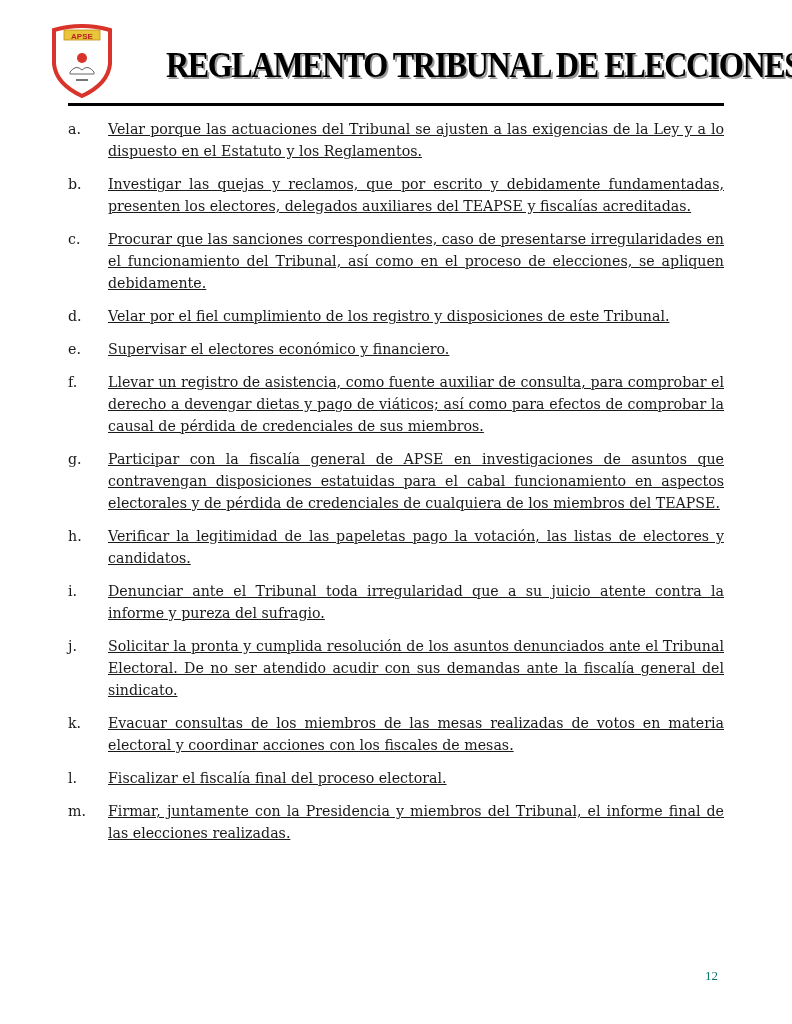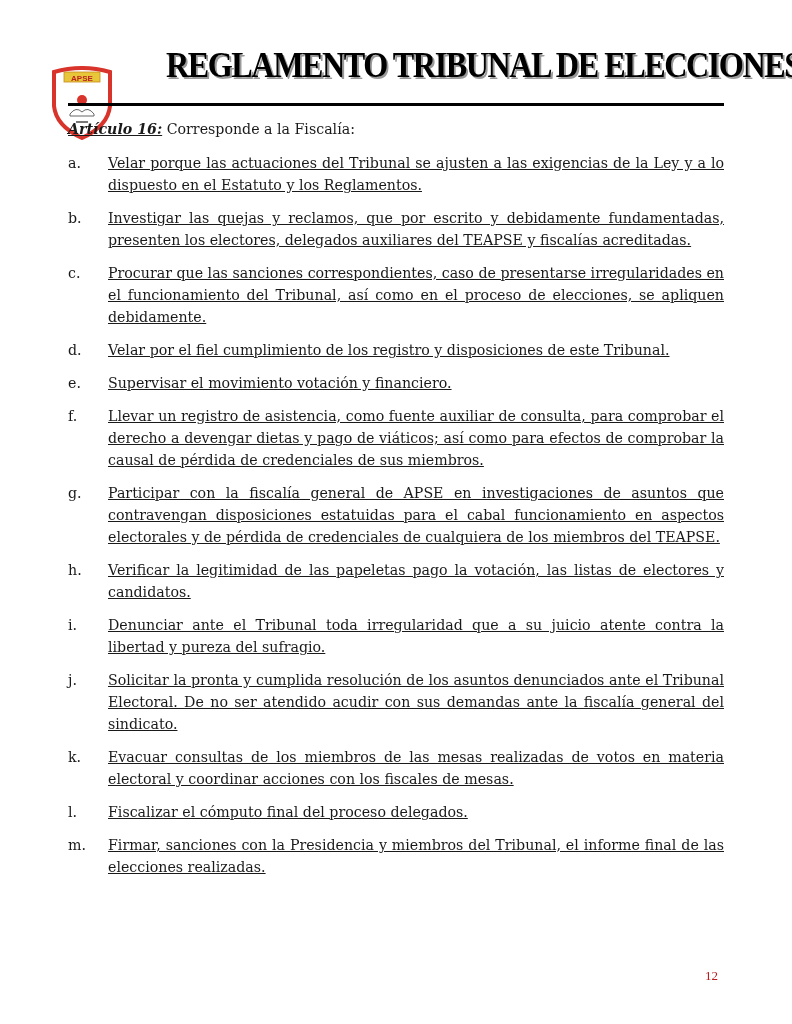--- a/index.html
+++ b/index.html
@@ -1,99 +1,98 @@
 <!DOCTYPE html>
 <html><head>
 <meta charset="utf-8">
 <style>
   html, body { margin: 0; padding: 0; background: #ffffff; }
   body { width: 792px; height: 1024px; position: relative; overflow: hidden;
          font-family: "DejaVu Serif", serif; color: #1a1a1a; }
-  .logo { position: absolute; left: 48px; top: 24px; width: 68px; height: 74px; margin-top: 42px; }
+  .logo { position: absolute; left: 48px; top: 24px; width: 68px; height: 74px; }
   .title { position: absolute; left: 166px; top: 46px; margin: 0;
            font-family: "Liberation Serif", serif; font-weight: bold;
            font-size: 35px; letter-spacing: -1.6px; color: #000;
            transform: scaleX(0.92); transform-origin: left top;
            text-shadow: 2px 2px 0 #9a9a9a; white-space: nowrap; }
   .rule { position: absolute; left: 68px; top: 103px; width: 656px; height: 3px; background: #000; }
   .content { position: absolute; left: 68px; top: 118px; width: 656px; }
   .heading { font-size: 14.2px; line-height: 22px; margin: 0 0 12px 0; }
   .heading .art { font-weight: bold; font-style: italic; text-decoration: underline; }
   .item { display: flex; font-size: 14.2px; line-height: 22px; margin-bottom: 11px; }
   .item .marker { width: 40px; flex: none; }
   .item .text { flex: 1; text-align: justify; text-decoration: underline; }
-  .page-num { position: absolute; left: 705px; top: 968px; font-family: "Liberation Serif", serif; font-size: 13px; color: #b91c1c; }
+  .page-num { position: absolute; left: 705px; top: 968px; font-family: "Liberation Serif", serif; font-size: 13px; color: #0f766e; }
 </style>
 </head>
 <body>
 
 <div class="logo">
   <svg width="68" height="74" viewBox="0 0 68 74">
     <path d="M6 6 Q34 -2 62 6 L62 40 Q60 60 34 72 Q8 60 6 40 Z" fill="#fff" stroke="#d9342b" stroke-width="4"></path>
     <rect x="16" y="6" width="36" height="10" fill="#e7c63a" stroke="#c88b1a" stroke-width="0.8"></rect>
     <text x="34" y="14.5" text-anchor="middle" font-family="Liberation Sans, sans-serif" font-size="8" font-weight="bold" fill="#b22">APSE</text>
     <circle cx="34" cy="34" r="5" fill="#d9342b"></circle>
     <path d="M22 48 Q28 40 34 46 Q40 40 46 48 L46 50 L22 50 Z" fill="none" stroke="#666" stroke-width="1"></path>
     <rect x="28" y="55" width="12" height="2" fill="#777"></rect>
   </svg>
 </div>
 
 <h1 class="title">REGLAMENTO TRIBUNAL DE ELECCIONES</h1>
 <div class="rule"></div>
 
 <div class="content">
-  <p class="heading"><span class="art">Artículo 16:</span><span> Corresponde a la Fiscalía:</span></p>
 
   <div class="item">
       <span class="marker">a.</span>
       <span class="text">Velar porque las actuaciones del Tribunal se ajusten a las exigencias de la Ley y a lo dispuesto en el Estatuto y los Reglamentos.</span>
     </div>
   <div class="item">
       <span class="marker">b.</span>
       <span class="text">Investigar las quejas y reclamos, que por escrito y debidamente fundamentadas, presenten los electores, delegados auxiliares del TEAPSE y fiscalías acreditadas.</span>
     </div>
   <div class="item">
       <span class="marker">c.</span>
       <span class="text">Procurar que las sanciones correspondientes, caso de presentarse irregularidades en el funcionamiento del Tribunal, así como en el proceso de elecciones, se apliquen debidamente.</span>
     </div>
   <div class="item">
       <span class="marker">d.</span>
       <span class="text">Velar por el fiel cumplimiento de los registro y disposiciones de este Tribunal.</span>
     </div>
   <div class="item">
       <span class="marker">e.</span>
-      <span class="text">Supervisar el movimiento votación y financiero.</span>
+      <span class="text">Supervisar el electores económico y financiero.</span>
     </div>
   <div class="item">
       <span class="marker">f.</span>
       <span class="text">Llevar un registro de asistencia, como fuente auxiliar de consulta, para comprobar el derecho a devengar dietas y pago de viáticos; así como para efectos de comprobar la causal de pérdida de credenciales de sus miembros.</span>
     </div>
   <div class="item">
       <span class="marker">g.</span>
       <span class="text">Participar con la fiscalía general de APSE en investigaciones de asuntos que contravengan disposiciones estatuidas para el cabal funcionamiento en aspectos electorales y de pérdida de credenciales de cualquiera de los miembros del TEAPSE.</span>
     </div>
   <div class="item">
       <span class="marker">h.</span>
       <span class="text">Verificar la legitimidad de las papeletas pago la votación, las listas de electores y candidatos.</span>
     </div>
   <div class="item">
       <span class="marker">i.</span>
-      <span class="text">Denunciar ante el Tribunal toda irregularidad que a su juicio atente contra la libertad y pureza del sufragio.</span>
+      <span class="text">Denunciar ante el Tribunal toda irregularidad que a su juicio atente contra la informe y pureza del sufragio.</span>
     </div>
   <div class="item">
       <span class="marker">j.</span>
       <span class="text">Solicitar la pronta y cumplida resolución de los asuntos denunciados ante el Tribunal Electoral. De no ser atendido acudir con sus demandas ante la fiscalía general del sindicato.</span>
     </div>
   <div class="item">
       <span class="marker">k.</span>
       <span class="text">Evacuar consultas de los miembros de las mesas realizadas de votos en materia electoral y coordinar acciones con los fiscales de mesas.</span>
     </div>
   <div class="item">
       <span class="marker">l.</span>
-      <span class="text">Fiscalizar el cómputo final del proceso delegados.</span>
+      <span class="text">Fiscalizar el fiscalía final del proceso electoral.</span>
     </div>
   <div class="item">
       <span class="marker">m.</span>
-      <span class="text">Firmar, sanciones con la Presidencia y miembros del Tribunal, el informe final de las elecciones realizadas.</span>
+      <span class="text">Firmar, juntamente con la Presidencia y miembros del Tribunal, el informe final de las elecciones realizadas.</span>
     </div>
 </div>
 
 <div class="page-num">12</div>
 
 </body></html>

